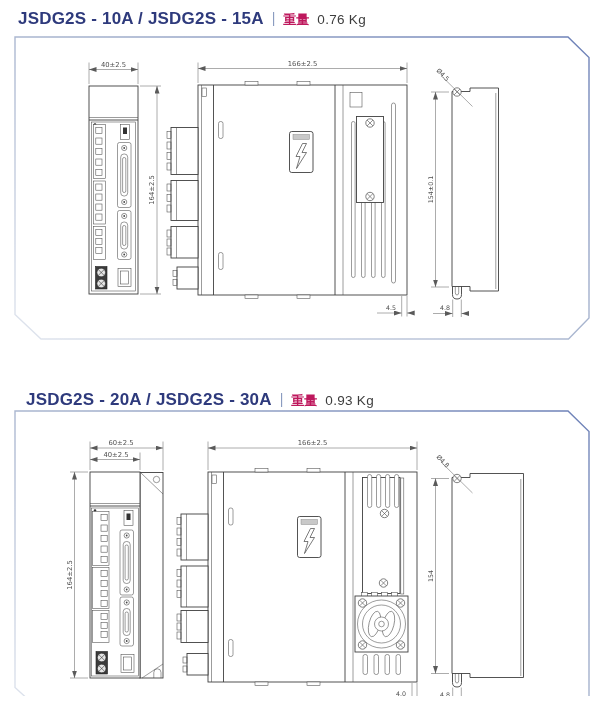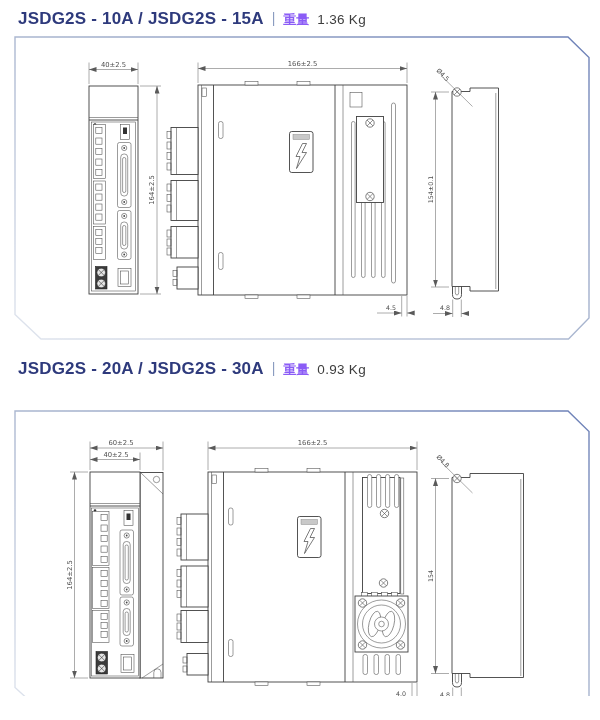--- a/index.html
+++ b/index.html
@@ -1,21 +1,21 @@
 <!DOCTYPE html>
 <html><head>
 <meta charset="utf-8">
 <style>
   html,body{margin:0;padding:0;background:#fff;}
   .stage{position:relative;width:600px;height:696px;background:#fff;overflow:hidden;
          font-family:"Liberation Sans",sans-serif;}
   .sec-title{position:absolute;left:18px;display:flex;align-items:baseline;gap:8px;white-space:nowrap;}
   .sec-title .model{font-size:17px;font-weight:700;color:#2e3a7c;letter-spacing:.2px;}
   .sec-title .sep{font-size:14px;color:#8b9cc0;font-weight:400;position:relative;top:-1px;}
-  .sec-title .wlabel{font-size:13px;font-weight:700;color:#8b5cf6;}
+  .sec-title .wlabel{font-size:13px;font-weight:700;color:#be185d;}
   .sec-title .wvalue{font-size:13.5px;color:#3d3d3d;letter-spacing:.3px;}
   svg{position:absolute;left:0;top:0;}
   .ol{stroke:url(#pg);stroke-width:1.4;fill:none;}
   .ln{stroke:#3f3f3f;stroke-width:.9;fill:none;}
   .lnw{stroke:#3f3f3f;stroke-width:.9;fill:#fff;}
   .thin{stroke:#4a4a4a;stroke-width:.55;fill:none;}
   .thinw{stroke:#4a4a4a;stroke-width:.55;fill:#fff;}
   .dk{fill:#3b3b3b;stroke:#222;stroke-width:.6;}
   .dim{stroke:#666;stroke-width:.55;fill:none;}
   text.dt{font-family:"DejaVu Sans",sans-serif;font-size:6.8px;fill:#4f4f4f;}
@@ -23,24 +23,24 @@
 </style>
 </head>
 <body>
 
 <div class="stage">
 
   <div class="sec-title" style="top:9px;">
     <span class="model">JSDG2S - 10A / JSDG2S - 15A</span>
     <span class="sep">|</span>
     <span class="wlabel">重量</span>
-    <span class="wvalue">1.36 Kg</span>
+    <span class="wvalue">0.76 Kg</span>
   </div>
 
-  <div class="sec-title" style="top:359px;">
+  <div class="sec-title" style="top:390px;margin-left:8px;">
     <span class="model">JSDG2S - 20A / JSDG2S - 30A</span>
     <span class="sep">|</span>
     <span class="wlabel">重量</span>
     <span class="wvalue">0.93 Kg</span>
   </div>
 
   <svg width="600" height="720" viewBox="0 0 600 720">
     <defs>
       <linearGradient id="pg" x1="0" y1="1" x2="1" y2="0">
         <stop offset="0" stop-color="#e0e5ee"></stop>

